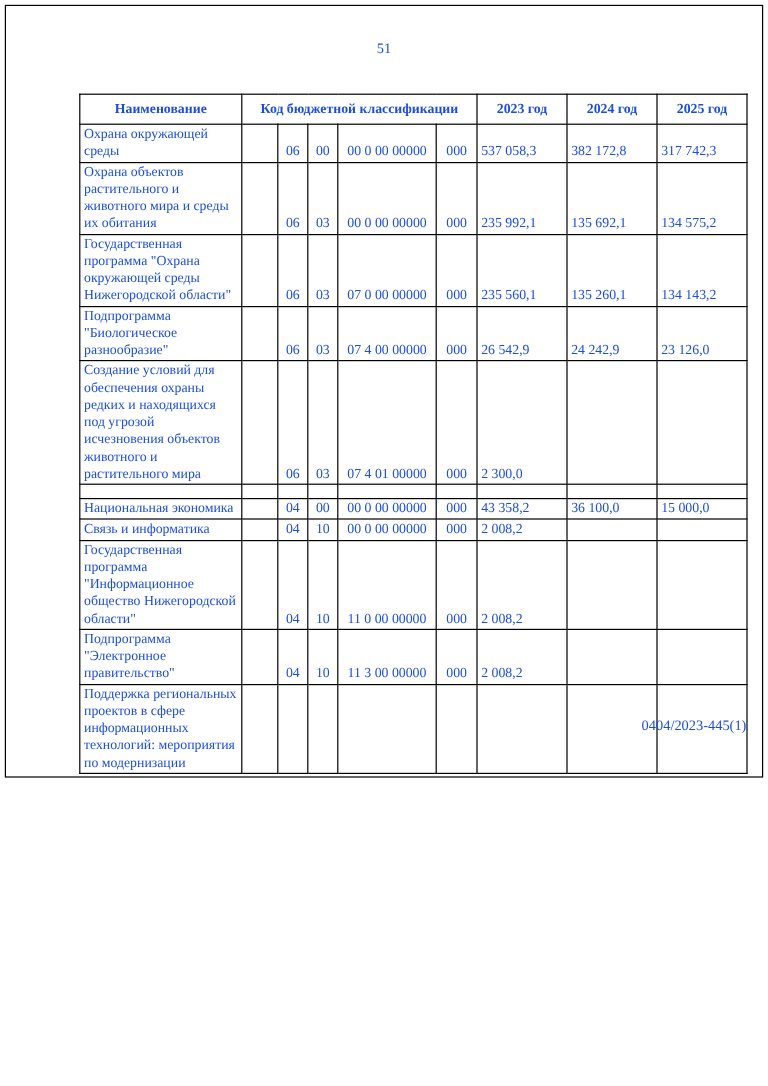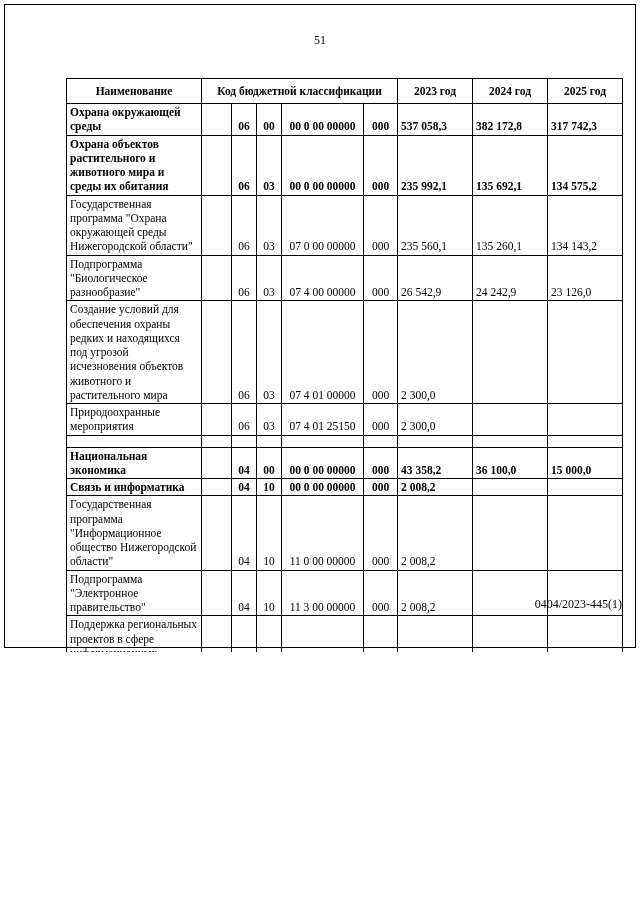--- a/index.html
+++ b/index.html
@@ -1,21 +1,21 @@
 <!DOCTYPE html>
 <html><head>
 <meta charset="utf-8">
 <style>
   html, body { margin: 0; padding: 0; background: #ffffff; }
   .page {
     position: relative;
     width: 640px;
     height: 652px;
     background: #ffffff;
-    color: #000000;
+    color: #1d4ed8;
     font-family: "Liberation Serif", "DejaVu Serif", serif;
     overflow: hidden;
   }
   .page-border {
     position: absolute;
     top: 4px; left: 4px; right: 4px; bottom: 4px;
     border: 1px solid #000;
     pointer-events: none;
   }
   .page-number {
@@ -58,21 +58,21 @@
     vertical-align: bottom;
     white-space: nowrap;
     padding-bottom: 2px;
   }
   td.cell-value {
     vertical-align: bottom;
     white-space: nowrap;
     padding-right: 4px;
     padding-bottom: 2px;
   }
-  tr.bold td { font-weight: bold; }
+  tr.bold td { font-weight: normal; }
   tr.spacer td { height: 11px; padding: 0; }
   .doc-code {
     position: absolute;
     right: 18px;
     bottom: 40px;
     font-size: 12px;
     margin-top: 45px;
   }
 </style>
 </head>
@@ -153,31 +153,20 @@
           <td class="cell-name">Создание условий для обеспечения охраны редких и находящихся под угрозой исчезновения объектов животного и растительного мира</td>
           <td class="cell-code"></td>
           <td class="cell-code">06</td>
           <td class="cell-code">03</td>
           <td class="cell-code">07 4 01 00000</td>
           <td class="cell-code">000</td>
           <td class="cell-value">2 300,0</td>
           <td class="cell-value"></td>
           <td class="cell-value"></td>
         </tr>
-        <tr>
-          <td class="cell-name">Природоохранные мероприятия</td>
-          <td class="cell-code"></td>
-          <td class="cell-code">06</td>
-          <td class="cell-code">03</td>
-          <td class="cell-code">07 4 01 25150</td>
-          <td class="cell-code">000</td>
-          <td class="cell-value">2 300,0</td>
-          <td class="cell-value"></td>
-          <td class="cell-value"></td>
-        </tr>
         <tr class="spacer">
           <td class="cell-name"></td>
           <td class="cell-code"></td>
           <td class="cell-code"></td>
           <td class="cell-code"></td>
           <td class="cell-code"></td>
           <td class="cell-code"></td>
           <td class="cell-value"></td>
           <td class="cell-value"></td>
           <td class="cell-value"></td>

